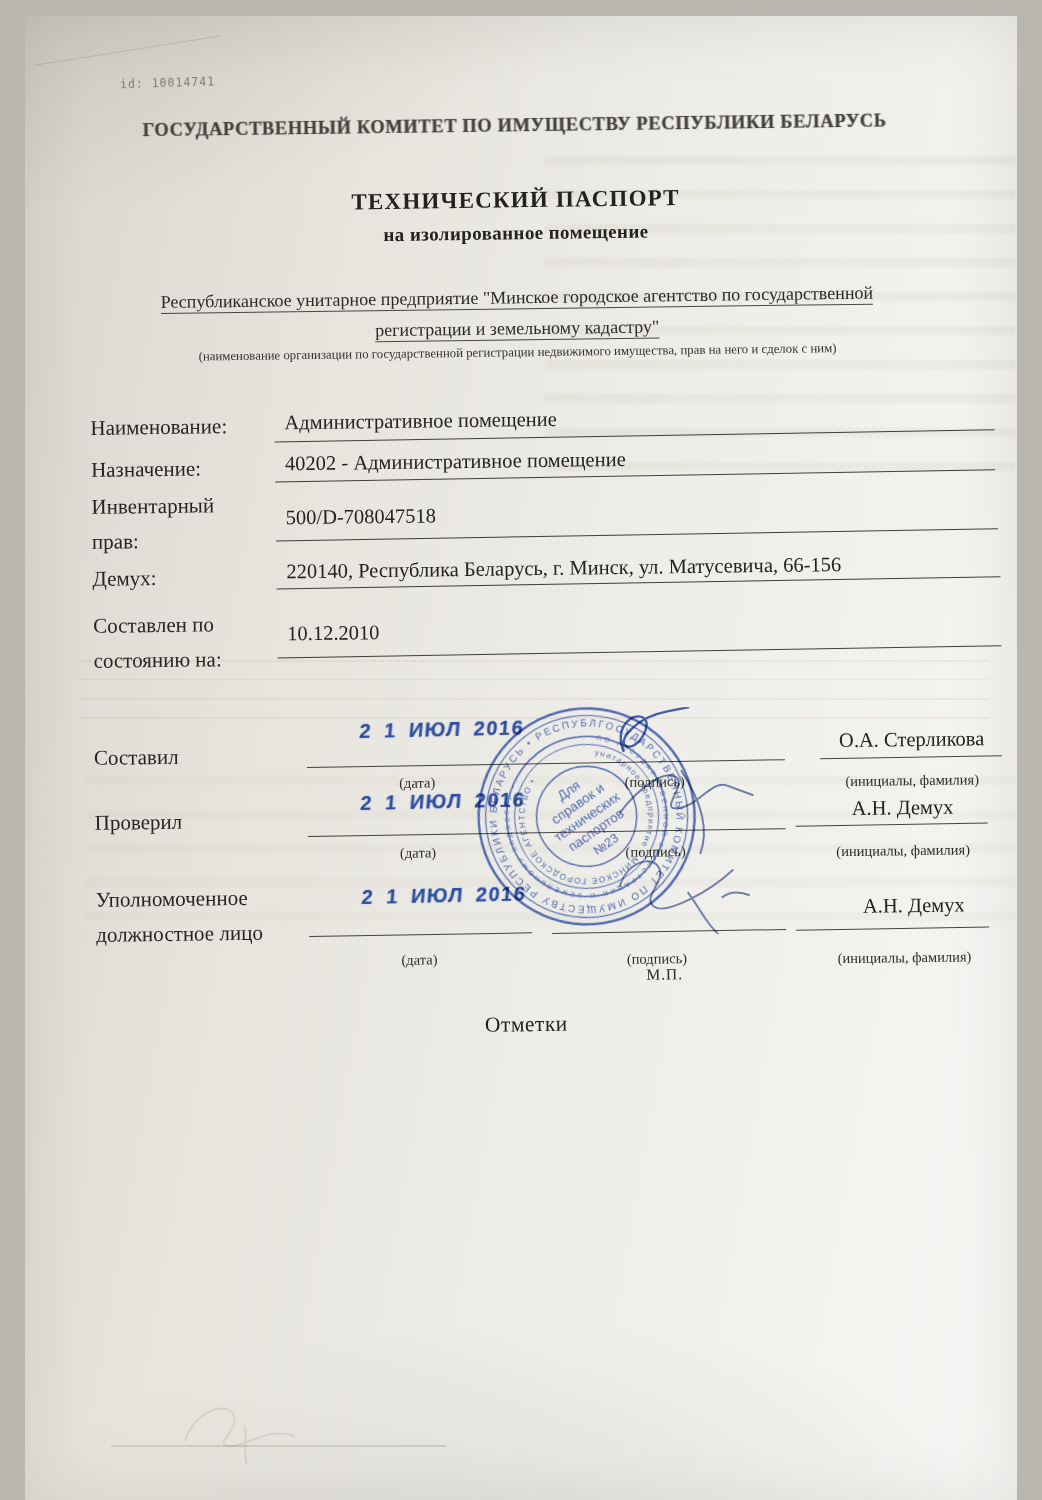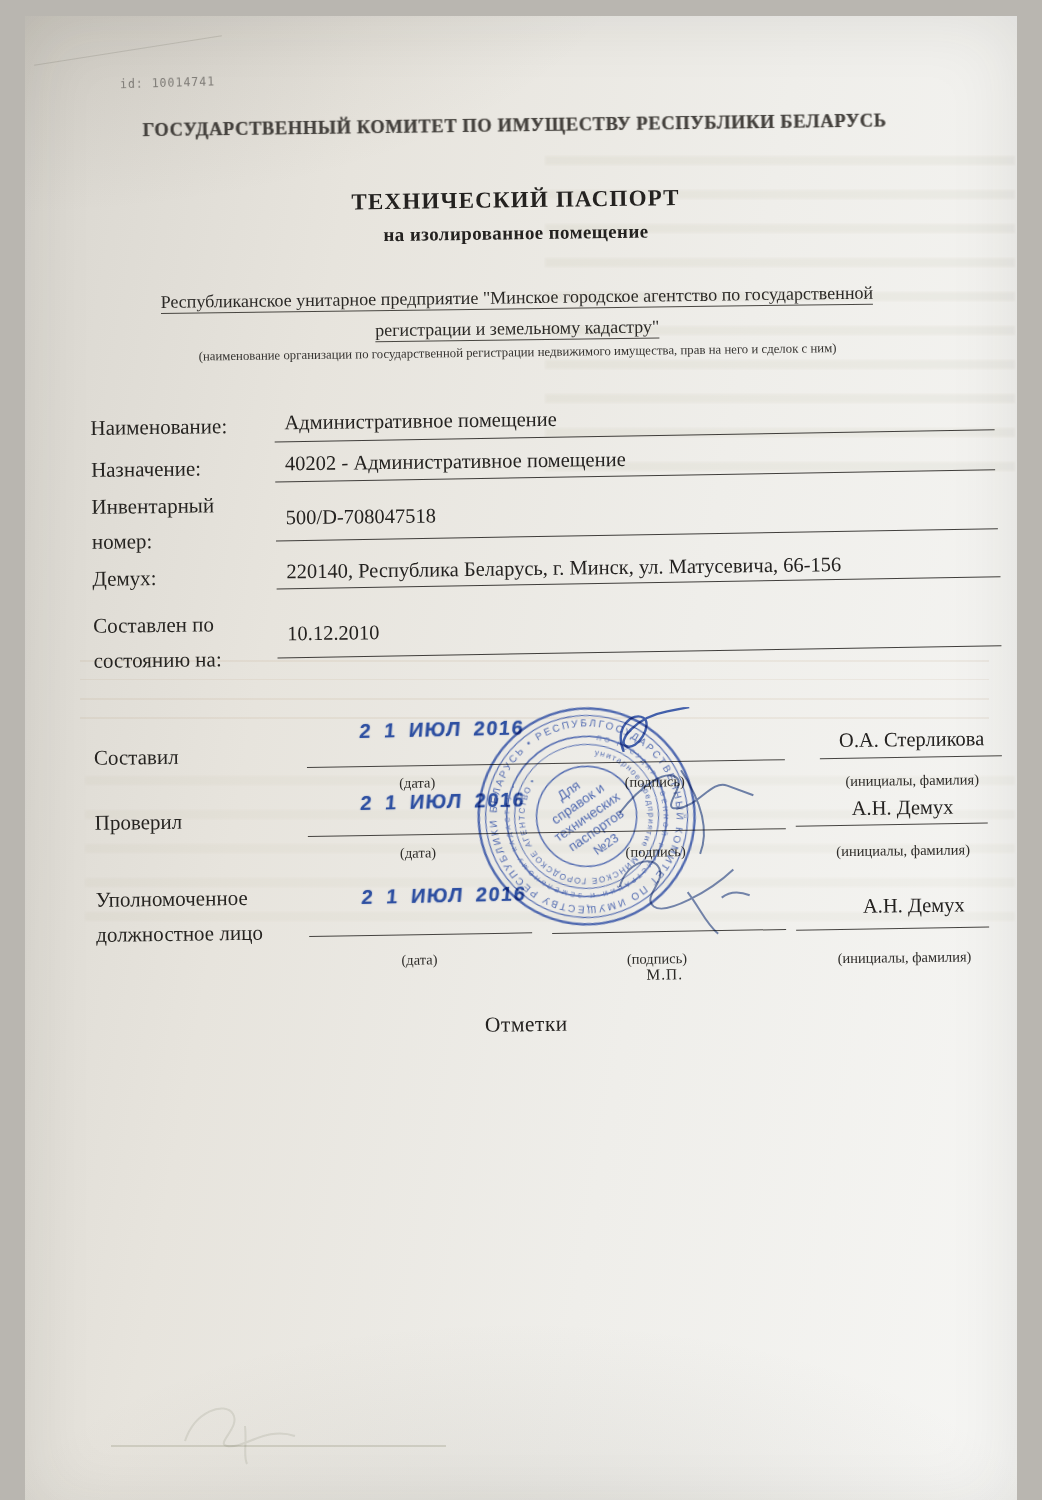--- a/index.html
+++ b/index.html
@@ -85,21 +85,21 @@
 
     <div class="flabel" style="top:394px;">Наименование:</div>
     <div class="fvalue" style="top:392px;">Административное помещение</div>
     <div class="uline" style="left:252px;top:422px;width:720px;"></div>
 
     <div class="flabel" style="top:436px;">Назначение:</div>
     <div class="fvalue" style="top:433px;">40202 - Административное помещение</div>
     <div class="uline" style="left:252px;top:462px;width:720px;"></div>
 
     <div class="flabel" style="top:473px;">Инвентарный</div>
-    <div class="flabel" style="top:508px;">номер:</div>
+    <div class="flabel" style="top:508px;">прав:</div>
     <div class="fvalue" style="top:487px;">500/D-708047518</div>
     <div class="uline" style="left:252px;top:521px;width:722px;"></div>
 
     <div class="flabel" style="top:545px;">Демух:</div>
     <div class="fvalue" style="top:541px;">220140, Республика Беларусь, г. Минск, ул. Матусевича, 66-156</div>
     <div class="uline" style="left:252px;top:569px;width:724px;"></div>
 
     <div class="flabel" style="top:592px;">Составлен по</div>
     <div class="flabel" style="top:627px;">состоянию на:</div>
     <div class="fvalue" style="top:603px;">10.12.2010</div>

